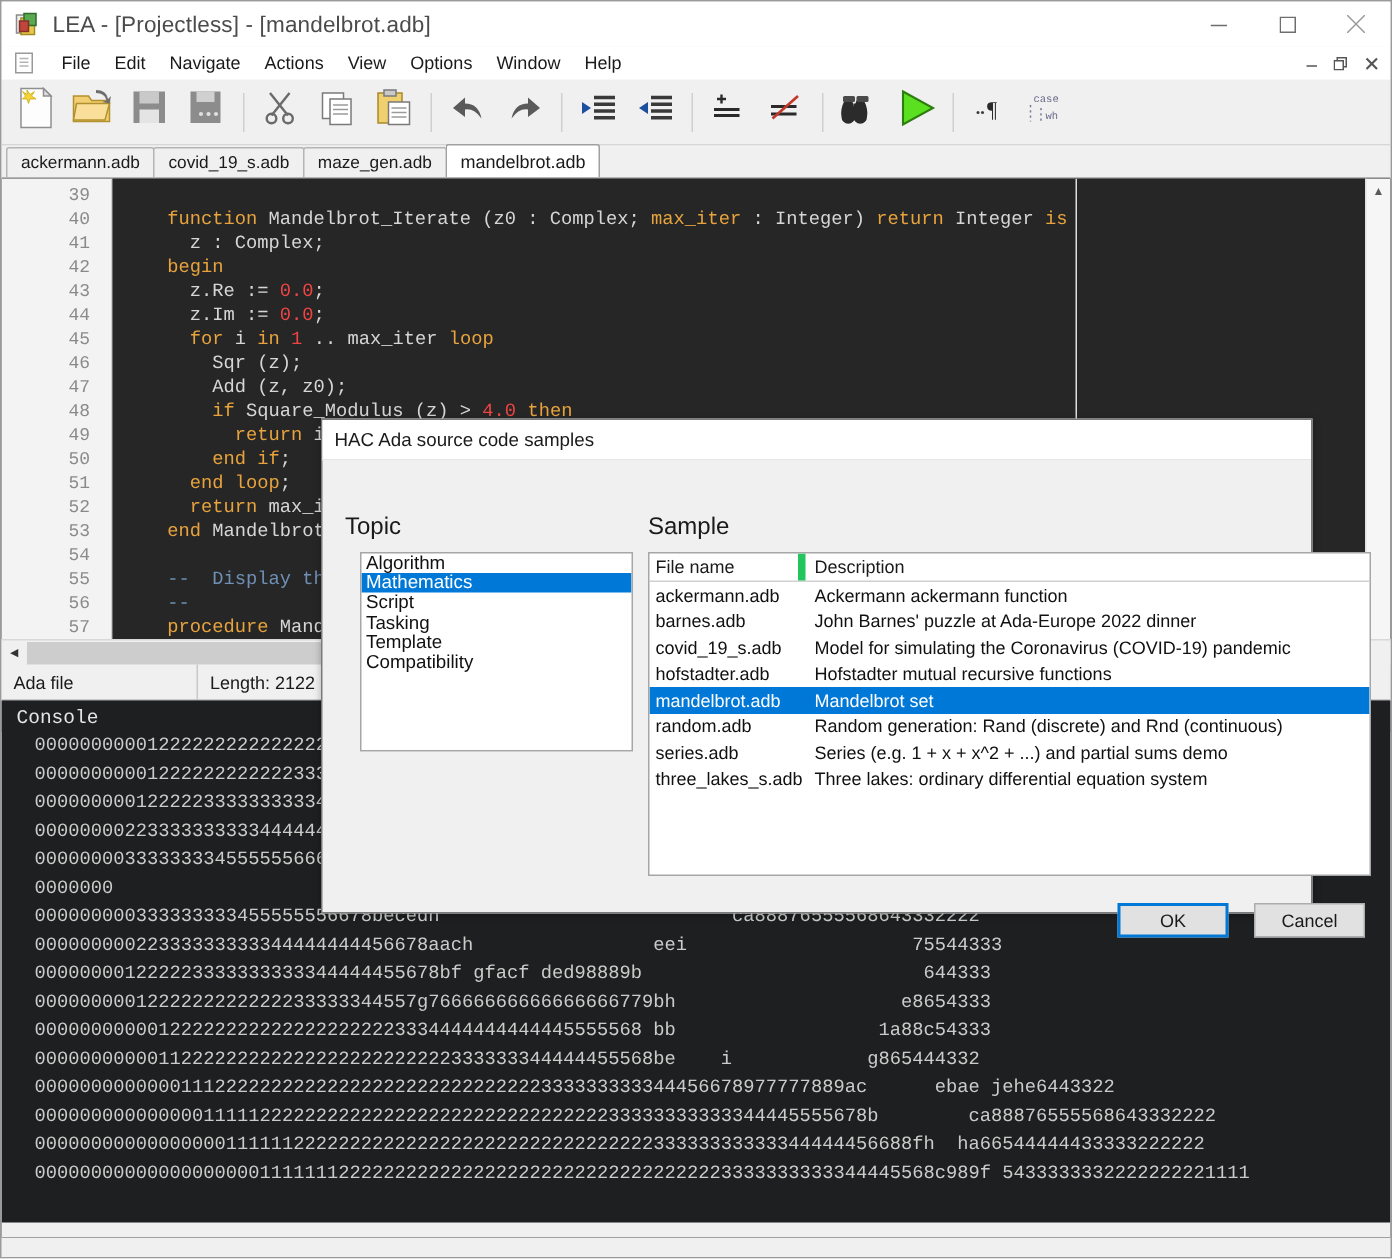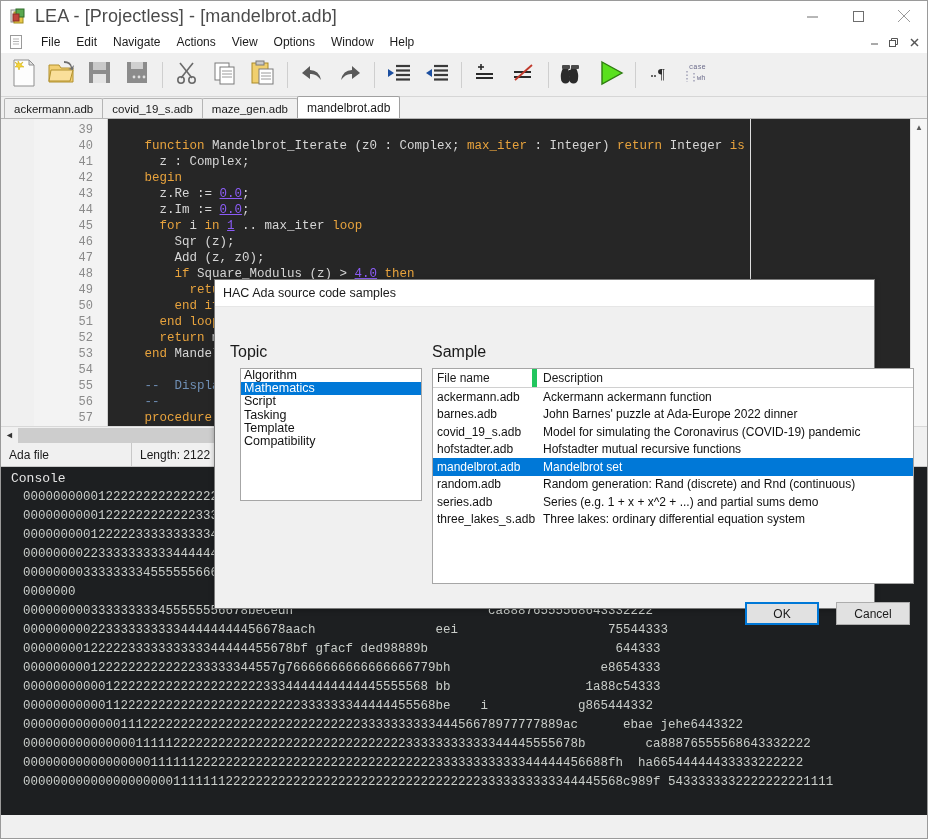--- a/index.html
+++ b/index.html
@@ -27,21 +27,21 @@
     padding-left: 8px;
     position: relative;
   }
   .title-icon {
     width: 18px; height: 18px;
     margin-right: 8px;
     position: relative;
     flex: none;
   }
   .title-text {
-    font-size: 18px;
+    font-size: 15px;
     color: #4b4b4b;
     letter-spacing: 0.1px;
   }
   .winbtns {
     position: absolute; right: 0; top: 0;
     display: flex; height: 30px;
   }
   .winbtn {
     width: 46px; height: 30px;
     display: flex; align-items: center; justify-content: center;
@@ -133,21 +133,20 @@
     font-size: 12px;
   }
 
   
   .editor-wrap {
     position: relative;
     height: 307px;
     background: #262626;
     display: flex;
     overflow: hidden;
-    margin-left: 33px;
   }
   .gutter {
     width: 74px;
     background: #f3f3f3;
     border-right: 1px solid #cfcfcf;
     padding-top: 3px;
     flex: none;
   }
   .gutter div {
     height: 16px;
@@ -168,21 +167,21 @@
   .code-line {
     height: 16px;
     line-height: 16px;
     white-space: pre;
     font-family: "Liberation Mono", monospace;
     font-size: 12.5px;
     color: #d6d6d6;
     padding-left: 14px;
   }
   .kw { color: #e8a33d; }
-  .num { color: #8b5cf6; text-decoration: underline; }
+  .num { color: #ef4444; }
   .cm { color: #6f8fb5; }
   .margin-guide {
     position: absolute;
     top: 0; bottom: 0;
     left: 642px;
     width: 1px;
     background: #ffffff;
     opacity: .85;
   }
   .vscroll {

